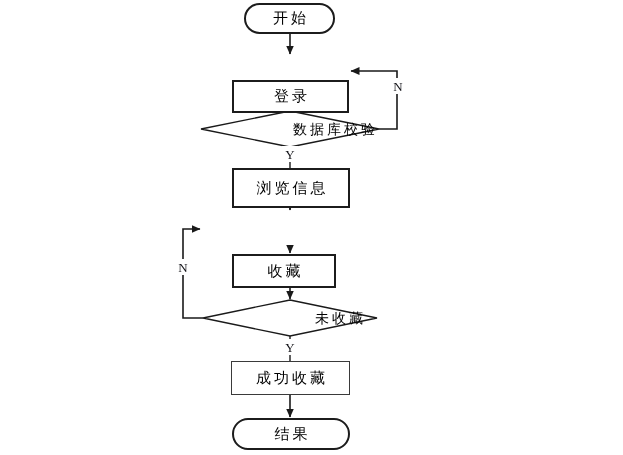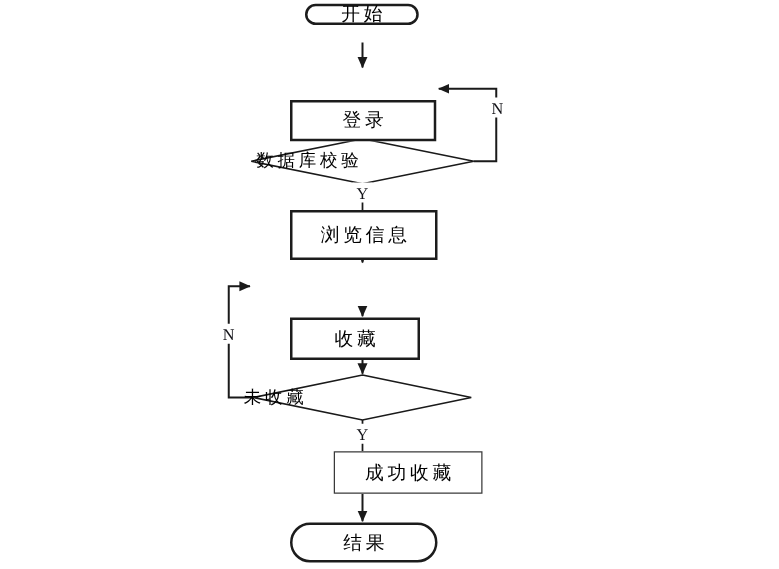--- a/index.html
+++ b/index.html
@@ -26,21 +26,21 @@
     text-indent: 3px;
     line-height: 1;
     white-space: nowrap;
   }
   .terminator { border-radius: 16px; }
   .thin { border-width: 1.5px; border-color: #3a3a3a; }
   .dlabel {
     position: absolute;
     display: flex;
     align-items: center;
-    justify-content: flex-start;
+    justify-content: flex-end;
     color: #000000;
     font-size: 14px;
     letter-spacing: 3px;
     text-indent: 3px;
     line-height: 1;
     white-space: nowrap;
   }
   .edge-label {
     position: absolute;
     display: flex;
@@ -76,21 +76,21 @@
     <path d="M290,395 L290,417" stroke="#1a1a1a" stroke-width="1.6" fill="none" marker-end="url(#arrow)"></path>
 
     <path d="M379,129 L397,129 L397,71 L351,71" stroke="#1a1a1a" stroke-width="1.6" fill="none" marker-end="url(#arrow)"></path>
 
     <path d="M203,318 L183,318 L183,229 L200,229" stroke="#1a1a1a" stroke-width="1.6" fill="none" marker-end="url(#arrow)"></path>
 
     <polygon points="290,111 379,129 290,147 201,129" fill="#ffffff" stroke="#1a1a1a" stroke-width="1.3"></polygon>
     <polygon points="290,300 377,318 290,336 203,318" fill="#ffffff" stroke="#1a1a1a" stroke-width="1.3"></polygon>
   </svg>
 
-  <div class="node terminator" style="left:244px; top:3px; width:91px; height:17px;">
+  <div class="node terminator" style="left:244px; top:3px; width:91px; height:31px;">
     <span>开始</span>
   </div>
 
   <div class="node" style="left:232px; top:56px; width:117px; height:33px;margin-top:24px;">
     <span>登录</span>
   </div>
 
   <div class="dlabel" style="left:202px; top:118px; width:176px; height:22px;">
     <span>数据库校验</span>
   </div>
@@ -101,21 +101,21 @@
 
 
   <div class="node" style="left:232px; top:254px; width:104px; height:34px;">
     <span>收藏</span>
   </div>
 
   <div class="dlabel" style="left:192px; top:307px; width:174px; height:22px;">
     <span>未收藏</span>
   </div>
 
-  <div class="node thin" style="left:231px; top:361px; width:119px; height:34px;margin-left:36px;">
+  <div class="node thin" style="left:231px; top:361px; width:119px; height:34px;">
     <span>成功收藏</span>
   </div>
 
   <div class="node terminator" style="left:232px; top:418px; width:118px; height:32px;">
     <span>结果</span>
   </div>
 
   <div class="edge-label" style="left:390px; top:78px; width:16px; height:16px;">N</div>
 
   <div class="edge-label" style="left:282px; top:146px; width:16px; height:16px;">Y</div>

